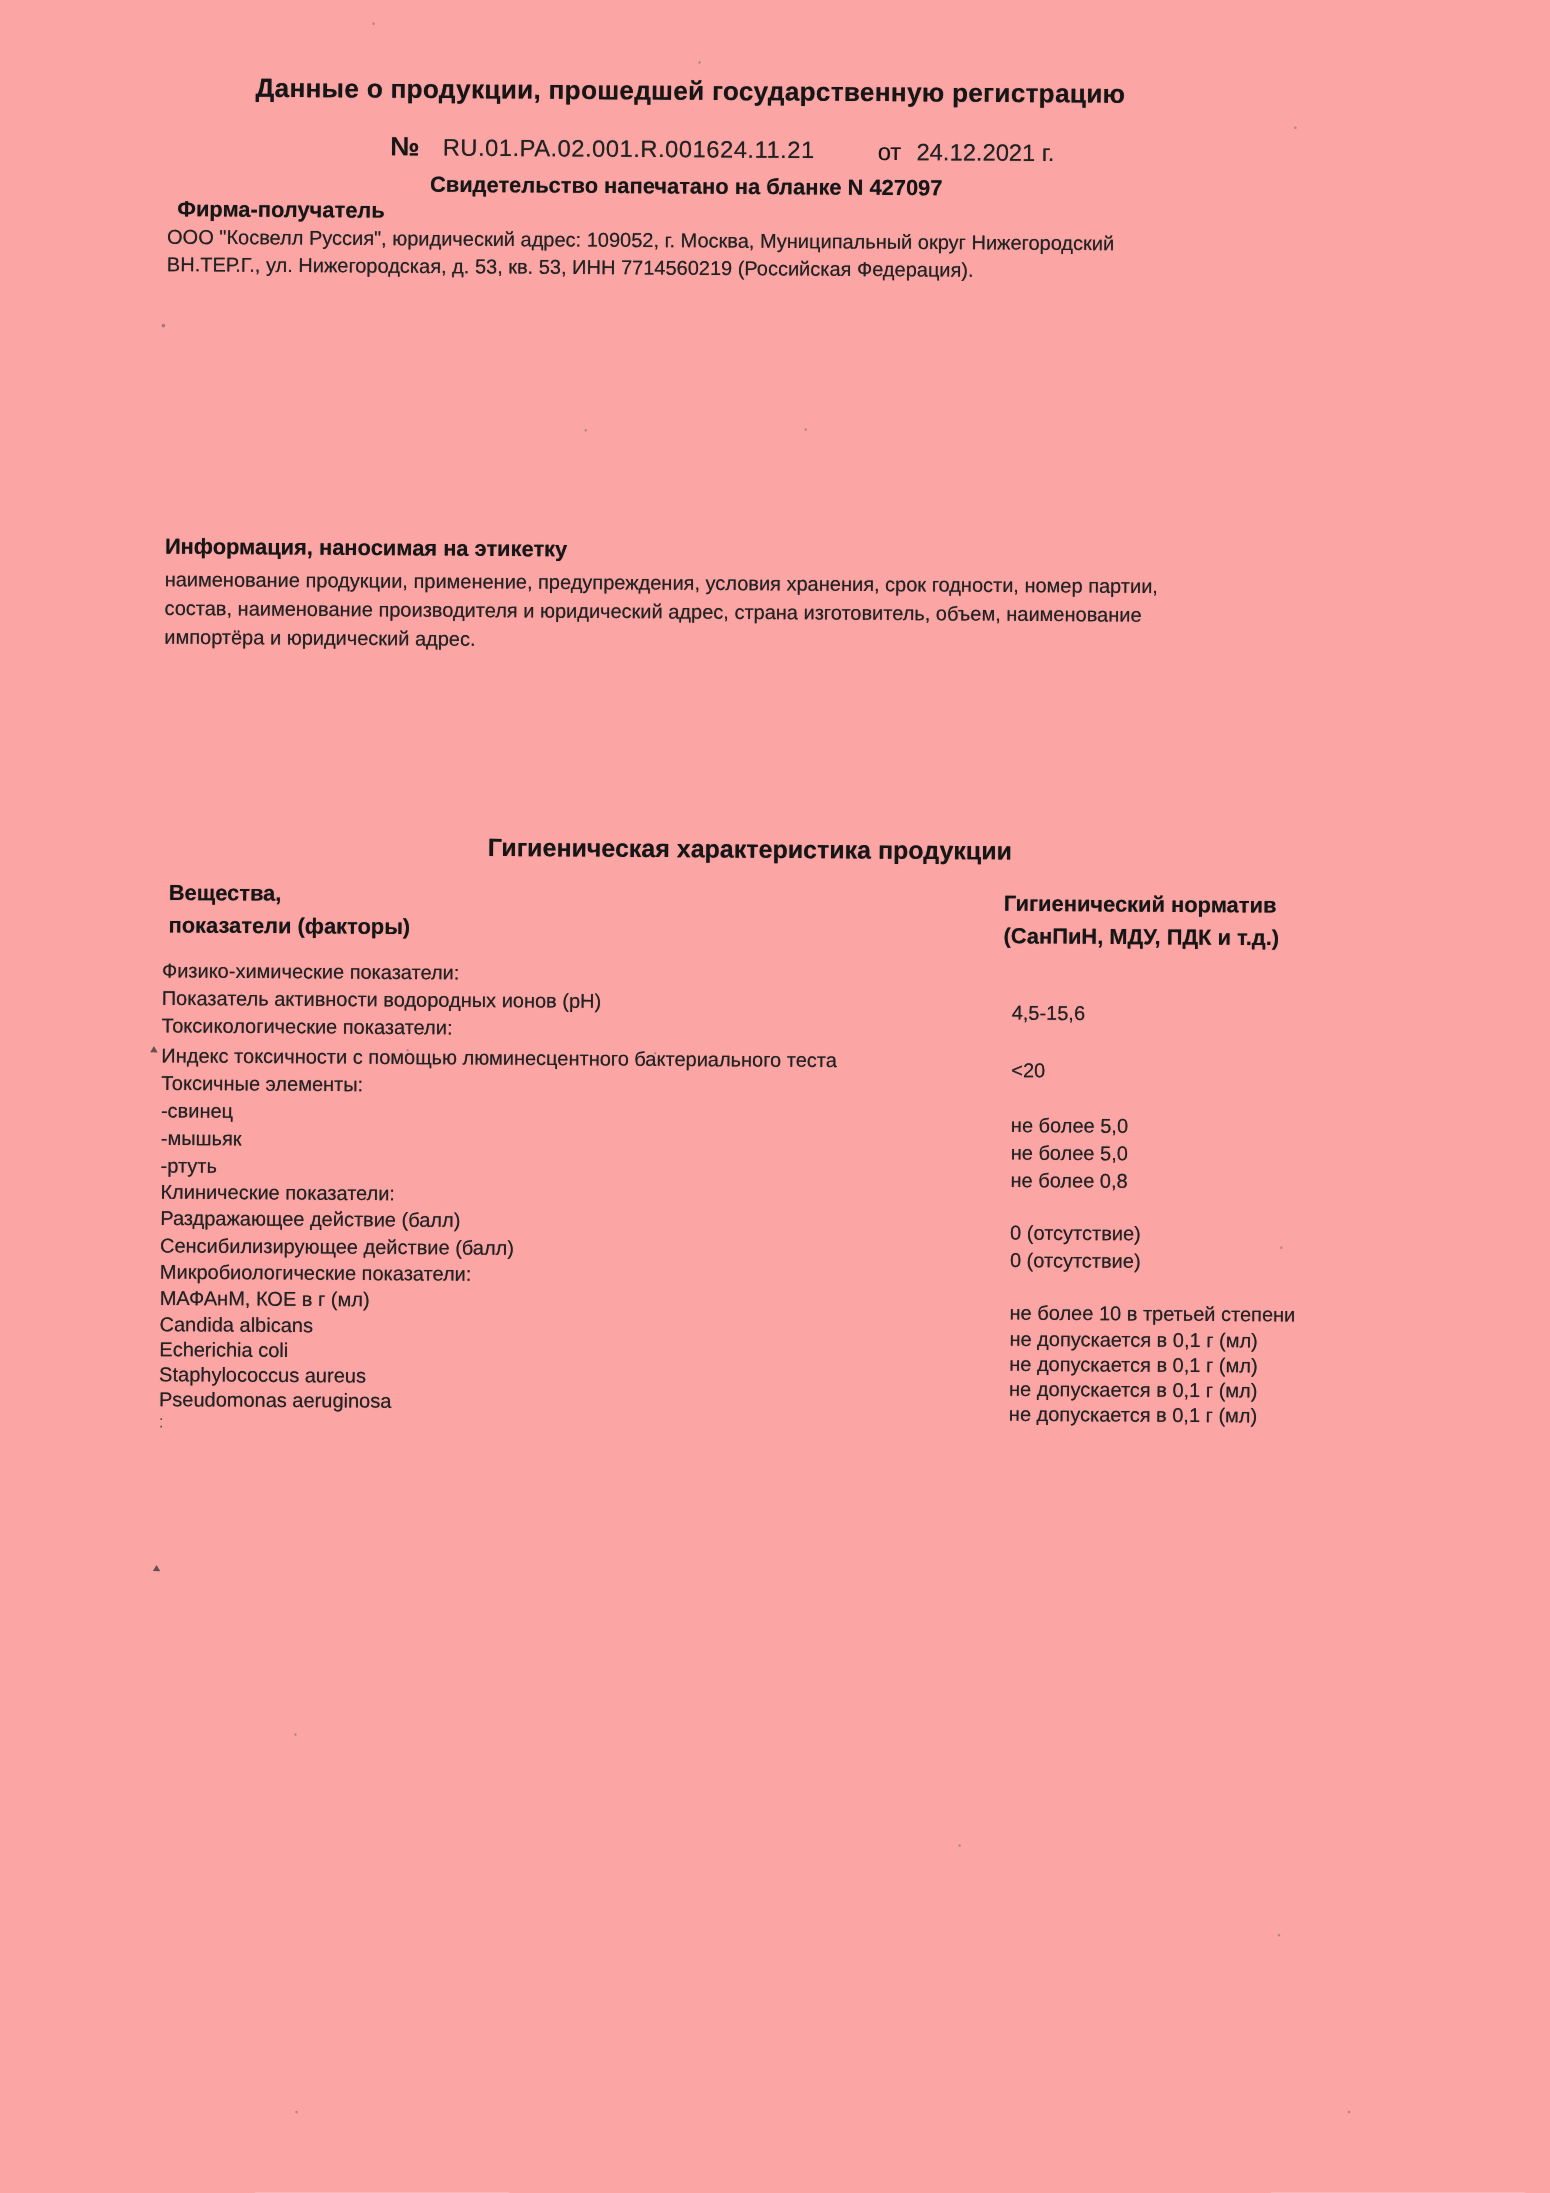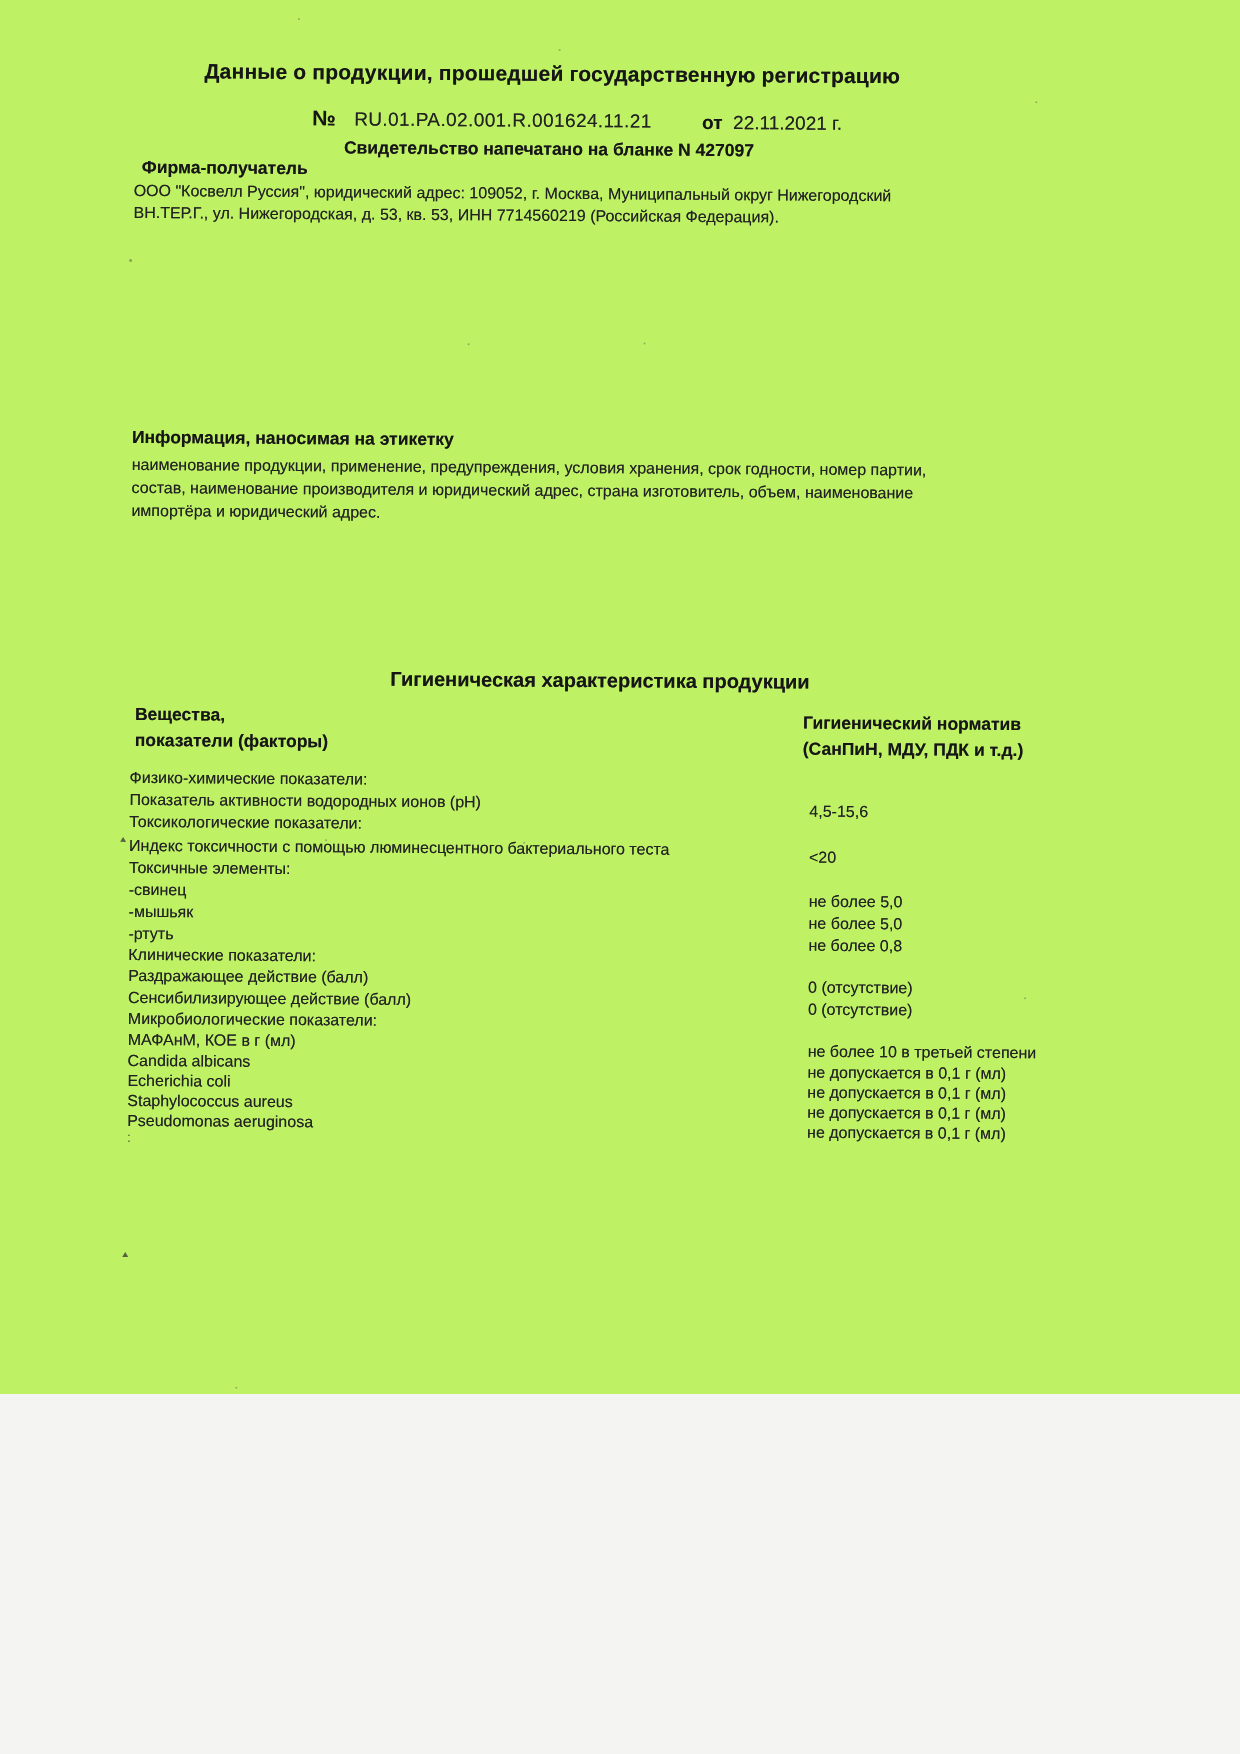--- a/index.html
+++ b/index.html
@@ -3,37 +3,37 @@
 <meta charset="utf-8">
 <style>
   html,body{margin:0;padding:0;}
   body{
     width:1240px;height:1754px;
     background:#f4f4f2;
     font-family:"Liberation Sans","DejaVu Sans",sans-serif;
     overflow:hidden;
   }
   .page{
-    position:relative;width:1240px;height:1394px;
-    background:#bef264;color:#1f1f1f;overflow:hidden;
+    position:relative;width:1240px;height:1754px;
+    background:#fca5a5;color:#1f1f1f;overflow:hidden;
   }
   .rot{
     position:absolute;left:0;top:0;width:1240px;height:1754px;
     transform:rotate(0.4deg);transform-origin:0 0;
   }
   .abs{position:absolute;white-space:nowrap;}
   .soft{text-shadow:0 0 0.6px rgba(40,40,40,0.65);}
   .title{
     left:205px;top:58px;font-size:21px;font-weight:bold;color:#161616;
     letter-spacing:0.2px;
   }
   .numline{left:0;top:104px;width:1240px;height:26px;}
   .no{position:absolute;left:313px;top:0;font-size:21px;font-weight:bold;color:#161616;}
   .num{position:absolute;left:355px;top:2px;font-size:19px;letter-spacing:0.4px;color:#222;}
-  .fromlbl{position:absolute;left:703px;top:3px;font-size:19px;font-weight:bold;color:#161616;}
+  .fromlbl{position:absolute;left:703px;top:3px;font-size:19px;font-weight:normal;color:#161616;}
   .fromdate{position:absolute;left:734px;top:3px;font-size:19px;color:#222;}
   .blanknote{left:345px;top:135px;font-size:17.5px;font-weight:bold;color:#161616;}
   .recip-h{left:143px;top:156px;font-size:17.5px;font-weight:bold;color:#161616;}
   .para{font-size:16px;color:#222;white-space:normal;}
   .recip-t{left:135px;top:179px;width:835px;line-height:22px;}
   .info-h{left:135px;top:426px;font-size:17.5px;font-weight:bold;color:#161616;}
   .info-t{left:135px;top:452px;width:828px;line-height:23px;}
   .hyg-h{left:395px;top:665px;font-size:20px;font-weight:bold;color:#161616;}
   .colhead{font-size:17.5px;font-weight:bold;color:#161616;line-height:26px;white-space:nowrap;}
   .col1h{left:140px;top:700px;}
@@ -52,21 +52,21 @@
 
 <div class="page">
   <div class="rot">
 
     <div class="abs title soft">Данные о продукции, прошедшей государственную регистрацию</div>
 
     <div class="abs numline">
       <span class="no soft">№</span>
       <span class="num soft">RU.01.PA.02.001.R.001624.11.21</span>
       <span class="fromlbl soft">от</span>
-      <span class="fromdate soft">22.11.2021 г.</span>
+      <span class="fromdate soft">24.12.2021 г.</span>
     </div>
 
     <div class="abs blanknote soft">Свидетельство напечатано на бланке N 427097</div>
 
     <div class="abs recip-h soft">Фирма-получатель</div>
     <div class="abs para recip-t soft">ООО "Косвелл Руссия", юридический адрес: 109052, г. Москва, Муниципальный округ Нижегородский ВН.ТЕР.Г., ул. Нижегородская, д. 53, кв. 53, ИНН 7714560219 (Российская Федерация).</div>
 
     <div class="abs info-h soft">Информация, наносимая на этикетку</div>
     <div class="abs para info-t soft">наименование продукции, применение, предупреждения, условия хранения, срок годности, номер партии, состав, наименование производителя и юридический адрес, страна изготовитель, объем, наименование импортёра и юридический адрес.</div>
 

